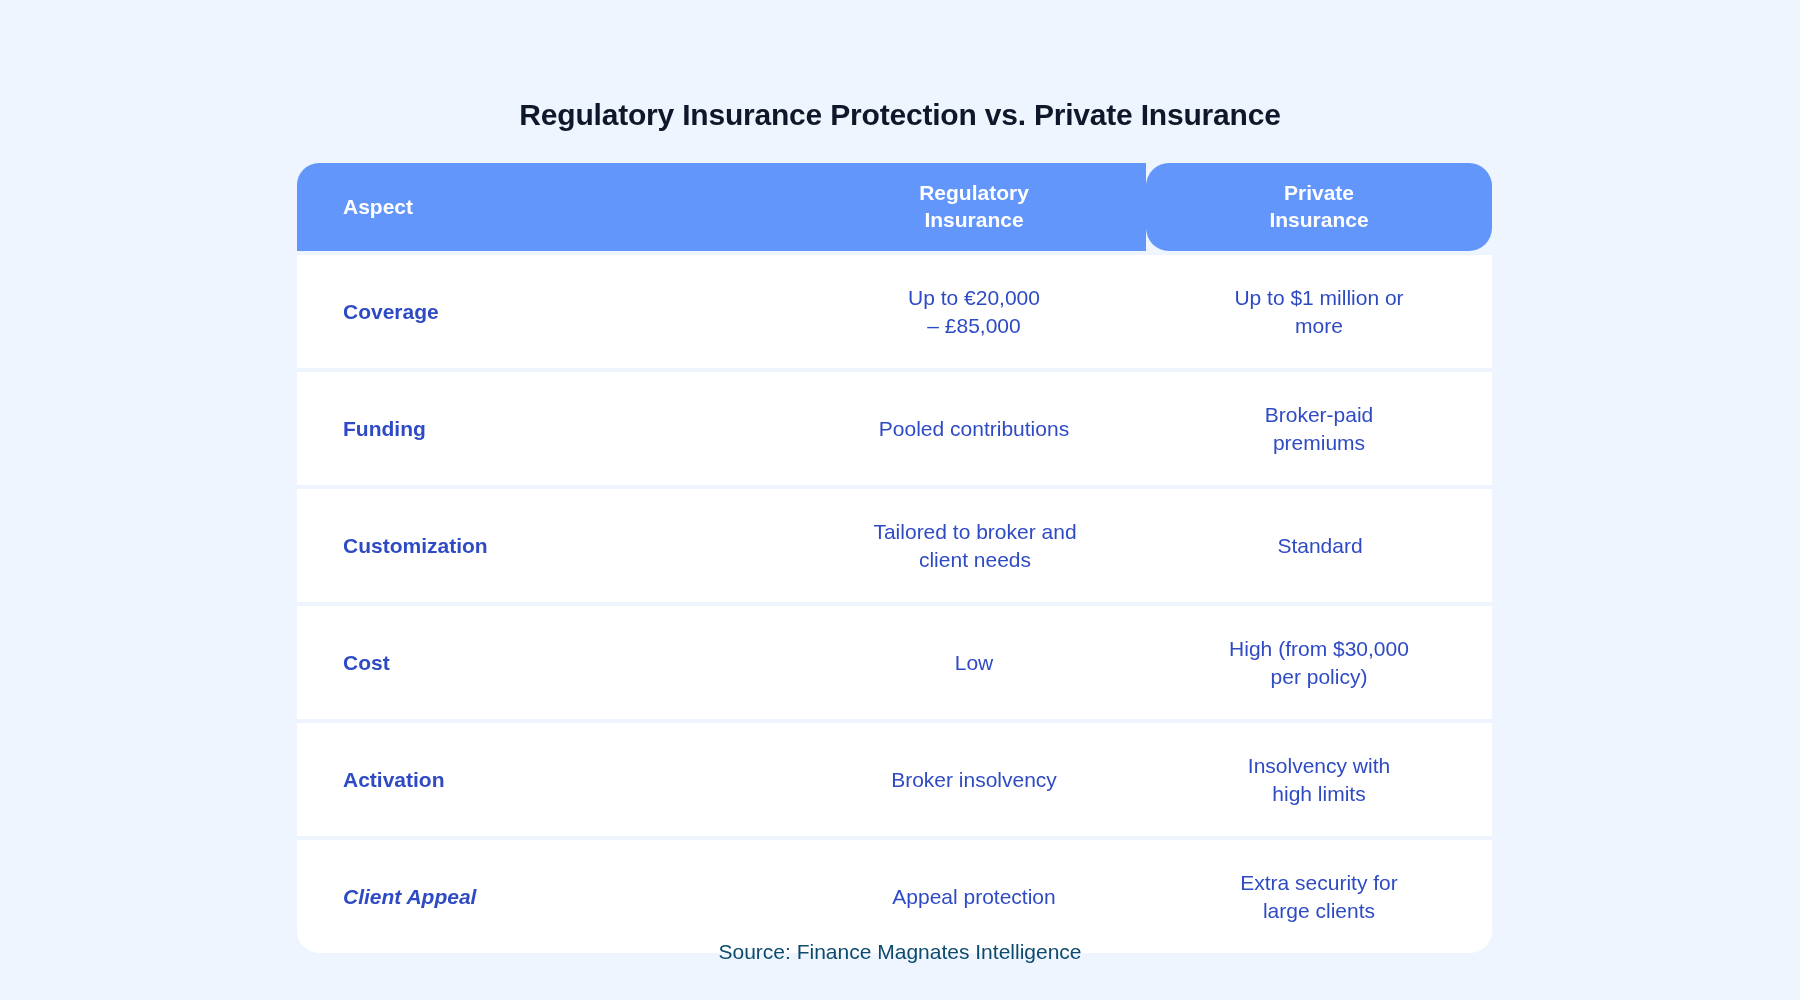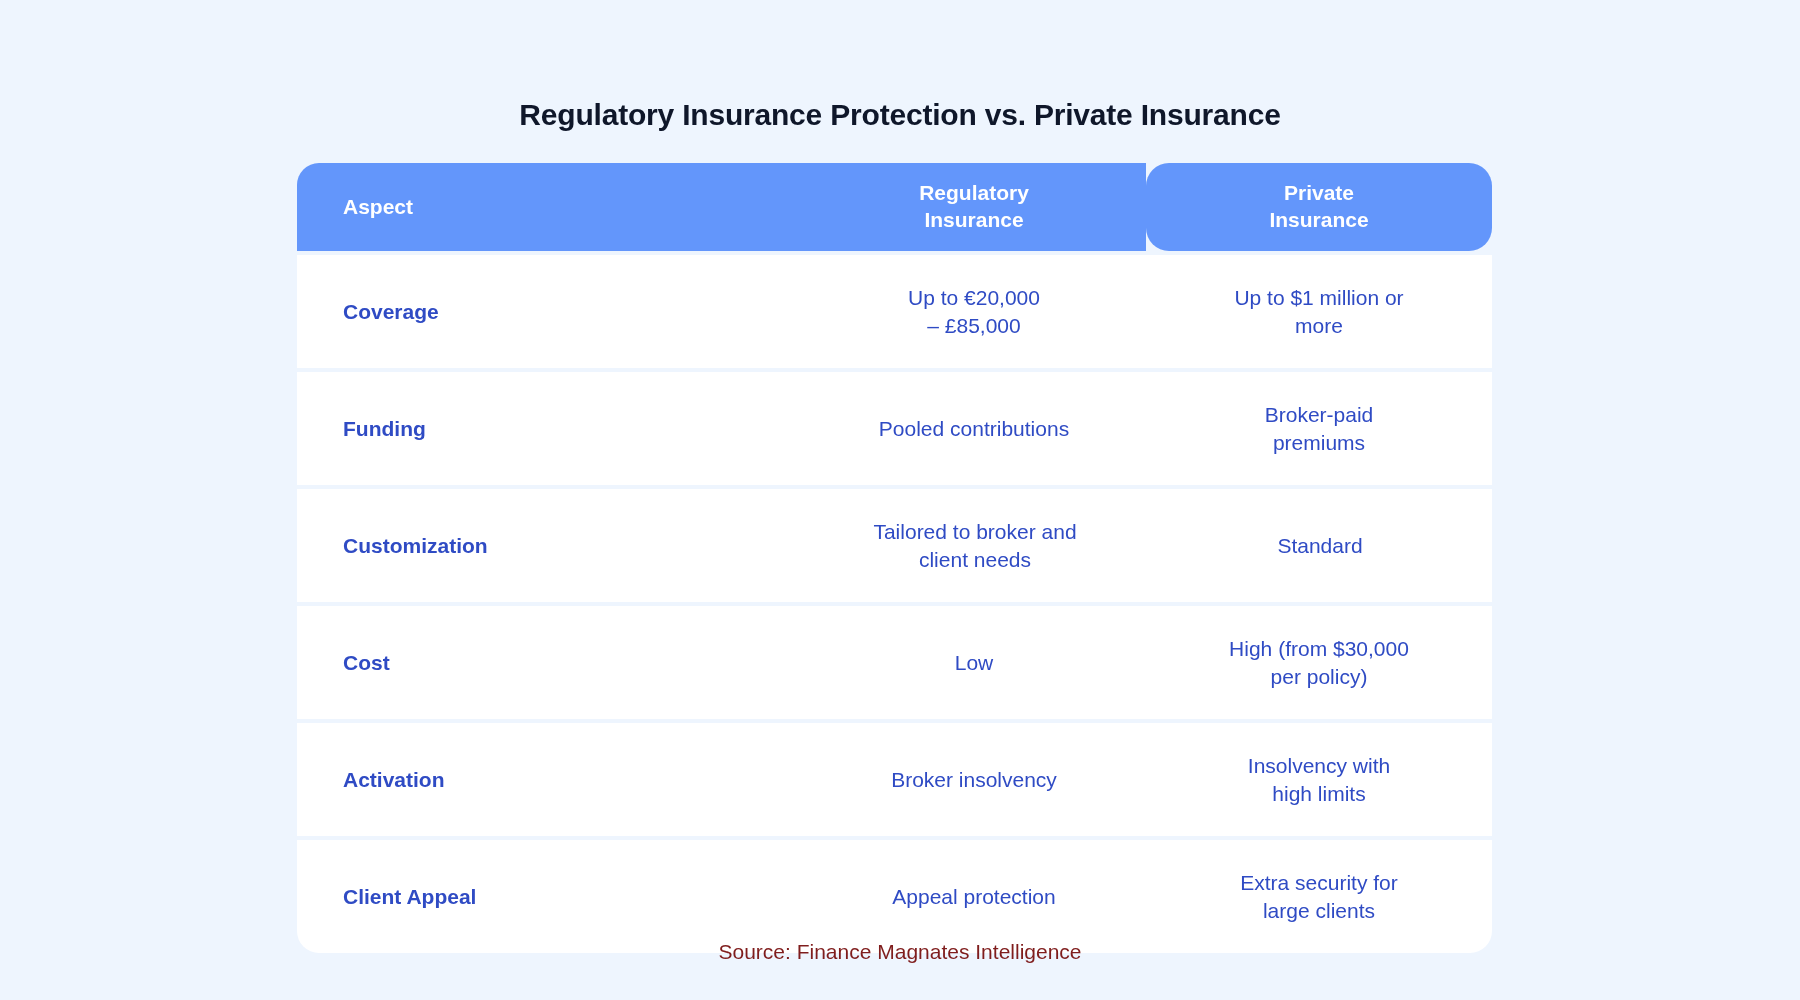--- a/index.html
+++ b/index.html
@@ -80,35 +80,35 @@
     background: #ffffff;
     color: #2f4bc4;
     font-size: 21px;
     font-weight: 400;
     line-height: 1.33;
     height: 113px;
   }
   .body-row .col-aspect {
     font-weight: 700;
   }
-  .body-row:last-child .col-aspect { border-bottom-left-radius: 22px; }
+  .body-row:last-child .col-aspect { border-bottom-left-radius: 22px; font-style: italic; }
   .body-row:last-child .col-priv   { border-bottom-right-radius: 22px; }
 
   .cell-text { display: block; }
 
   
   .source-note {
     position: absolute;
     top: 940px;
     left: 0;
     width: 1800px;
     text-align: center;
     font-size: 21px;
     font-weight: 400;
-    color: #7f1d1d;
+    color: #0c4a6e;
   }
 </style>
 </head>
 <body>
 
 <div class="page">
 
   <div class="chart-title">Regulatory Insurance Protection vs. Private Insurance</div>
 
   <div class="table-wrap">

